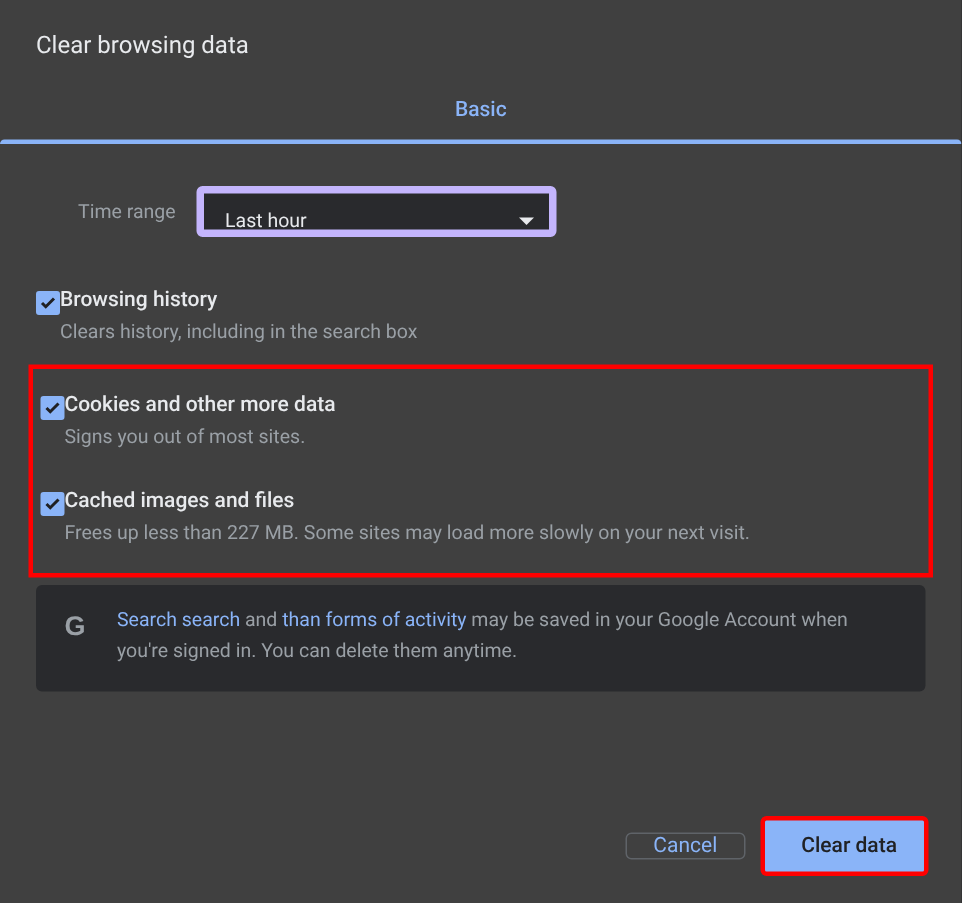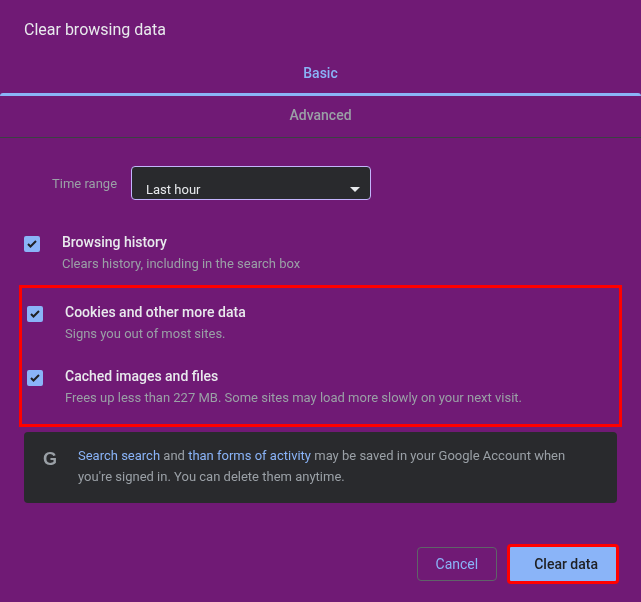--- a/index.html
+++ b/index.html
@@ -7,21 +7,21 @@
       background: #202124;
       font-family: Roboto, Arial, sans-serif;
       width: 641px;
       height: 602px;
       overflow: hidden;
       position: relative;
     }
     .dialog {
       width: 641px;
       height: 602px;
-      background: #701a75;
+      background: #404040;
       color: #e8eaed;
     }
     .dialog-title {
       font-size: 16px;
       font-weight: 400;
       padding: 20px 24px 14px 24px;
       color: #e8eaed;
     }
     .tabs {
       display: flex;
@@ -63,37 +63,36 @@
       color: #9aa0a6;
       margin-left: 28px;
     }
     .select {
       display: flex;
       align-items: center;
       justify-content: space-between;
       width: 240px;
       height: 34px;
       background: #292a2d;
-      border: 1px solid #c4b5fd;
+      border: 5px solid #c4b5fd;
       border-radius: 4px;
       padding: 12px 10px 0 14px;
       font-size: 13px;
       color: #e8eaed;
       cursor: pointer;
     }
     .select .chev {
       border-left: 5px solid transparent;
       border-right: 5px solid transparent;
       border-top: 5px solid #e8eaed;
       width: 0; height: 0;
     }
     .option {
       display: flex;
       align-items: flex-start;
-      gap: 22px;
       padding: 10px 0 14px 0;
     }
     .checkbox {
       width: 16px;
       height: 16px;
       border: 2px solid #8ab4f8;
       border-radius: 2px;
       background: #8ab4f8;
       margin-top: 2px;
       flex-shrink: 0;
@@ -152,21 +151,21 @@
     }
     .footer {
       position: absolute;
       bottom: 18px;
       right: 22px;
       display: flex;
       gap: 10px;
       align-items: center;
     }
     .btn {
-      height: 34px;
+      height: 18px;
       padding: 0 18px;
       border-radius: 4px;
       font-size: 14px;
       cursor: pointer;
       display: flex;
       align-items: center;
       justify-content: center;
     }
     .btn-outline {
       border: 1px solid #5f6368;
@@ -183,21 +182,20 @@
     }
   </style>
 </head>
 <body>
 
 <div class="dialog">
   <div class="dialog-title">Clear browsing data</div>
 
   <div class="tabs">
     <div class="tab active">Basic</div>
-    <div class="tab">Advanced</div>
   </div>
 
   <div class="body">
     <div class="row-time">
       <span class="time-label">Time range</span>
       <div class="select">
         <span>Last hour</span>
         <span class="chev"></span>
       </div>
     </div>

